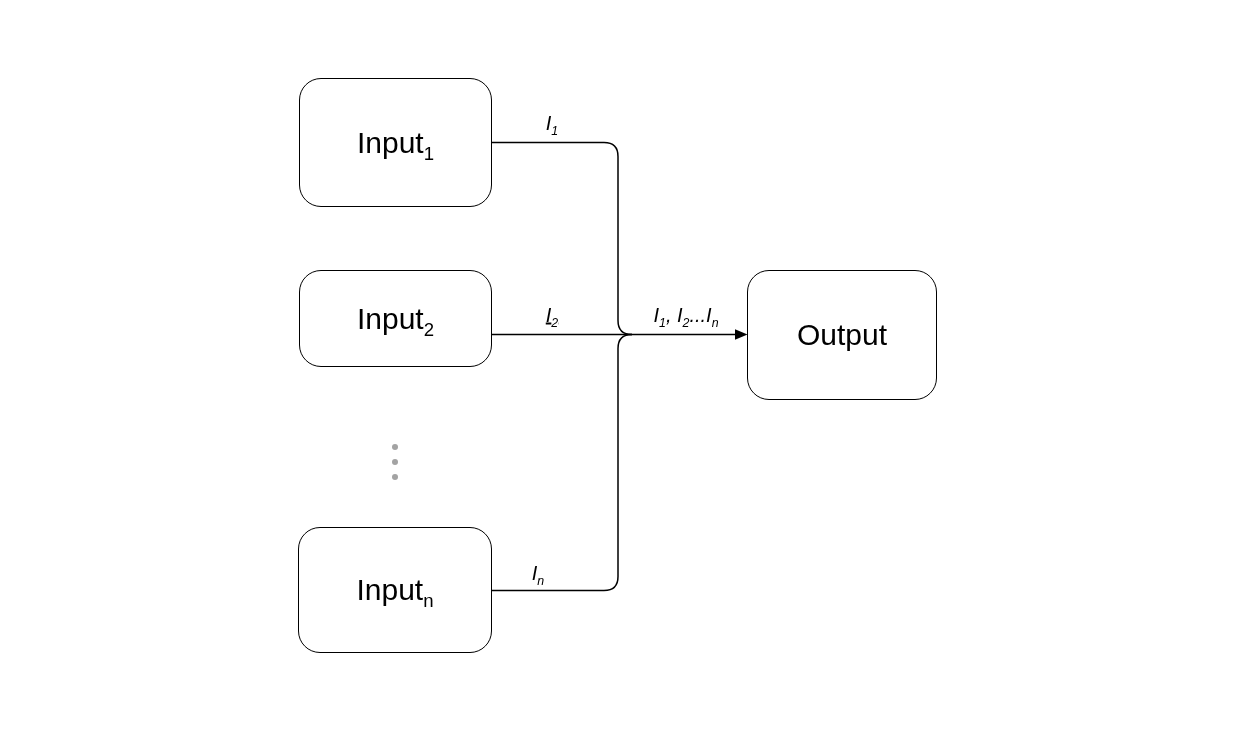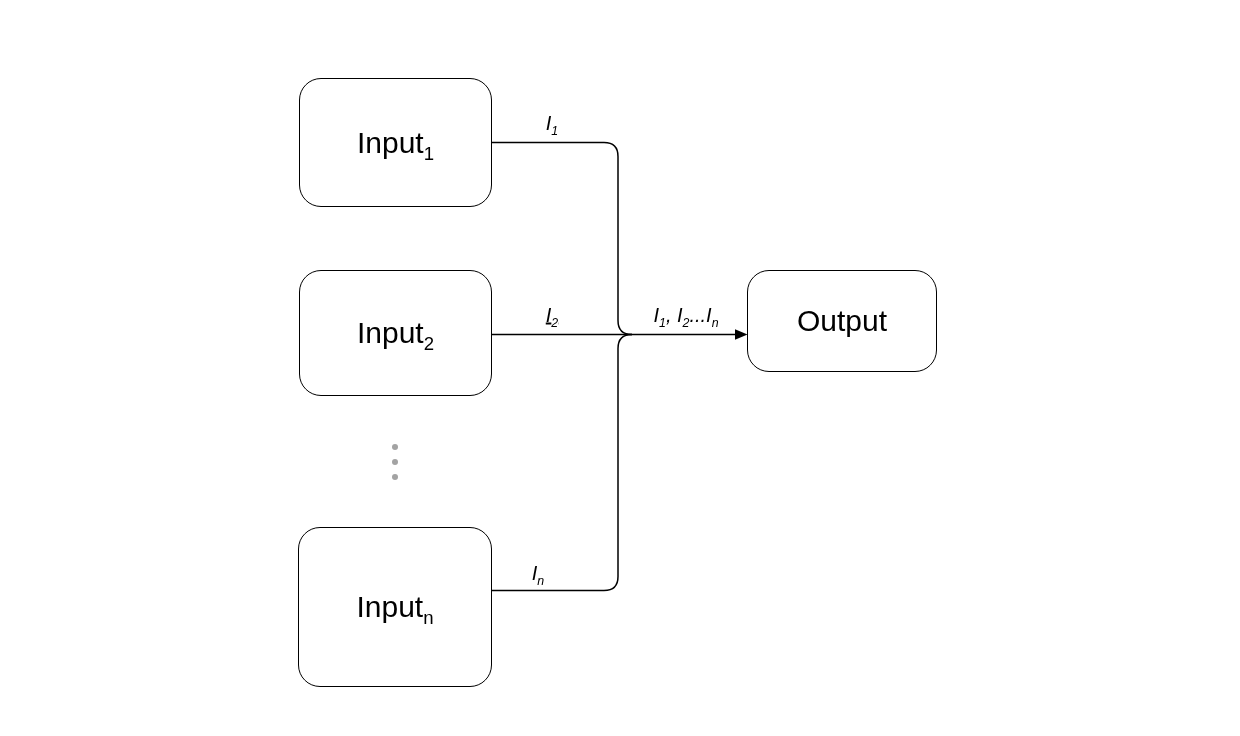--- a/index.html
+++ b/index.html
@@ -52,23 +52,23 @@
 
   .dot {
     position: absolute;
     width: 6px;
     height: 6px;
     border-radius: 50%;
     background: #a3a3a3;
   }
 
   #node-input1 { left: 299px; top: 78px;  width: 193px; height: 129px; }
-  #node-input2 { left: 299px; top: 270px; width: 193px; height: 126px; }
-  #node-inputn { left: 298px; top: 527px; width: 194px; height: 160px; }
-  #node-output { left: 747px; top: 270px; width: 190px; height: 102px; text-align: right; }
+  #node-input2 { left: 299px; top: 270px; width: 193px; height: 97px; }
+  #node-inputn { left: 298px; top: 527px; width: 194px; height: 126px; }
+  #node-output { left: 747px; top: 270px; width: 190px; height: 130px; text-align: right; }
 
   #label-i1    { left: 552px; top: 123px; }
   #label-i2    { left: 552px; top: 315px; text-decoration: underline; }
   #label-in    { left: 538px; top: 573px; font-style: italic; }
   #label-merge { left: 686px; top: 315px; font-style: italic; }
 
   #dot-1 { left: 392px; top: 444px; }
   #dot-2 { left: 392px; top: 459px; }
   #dot-3 { left: 392px; top: 474px; }
 </style>

